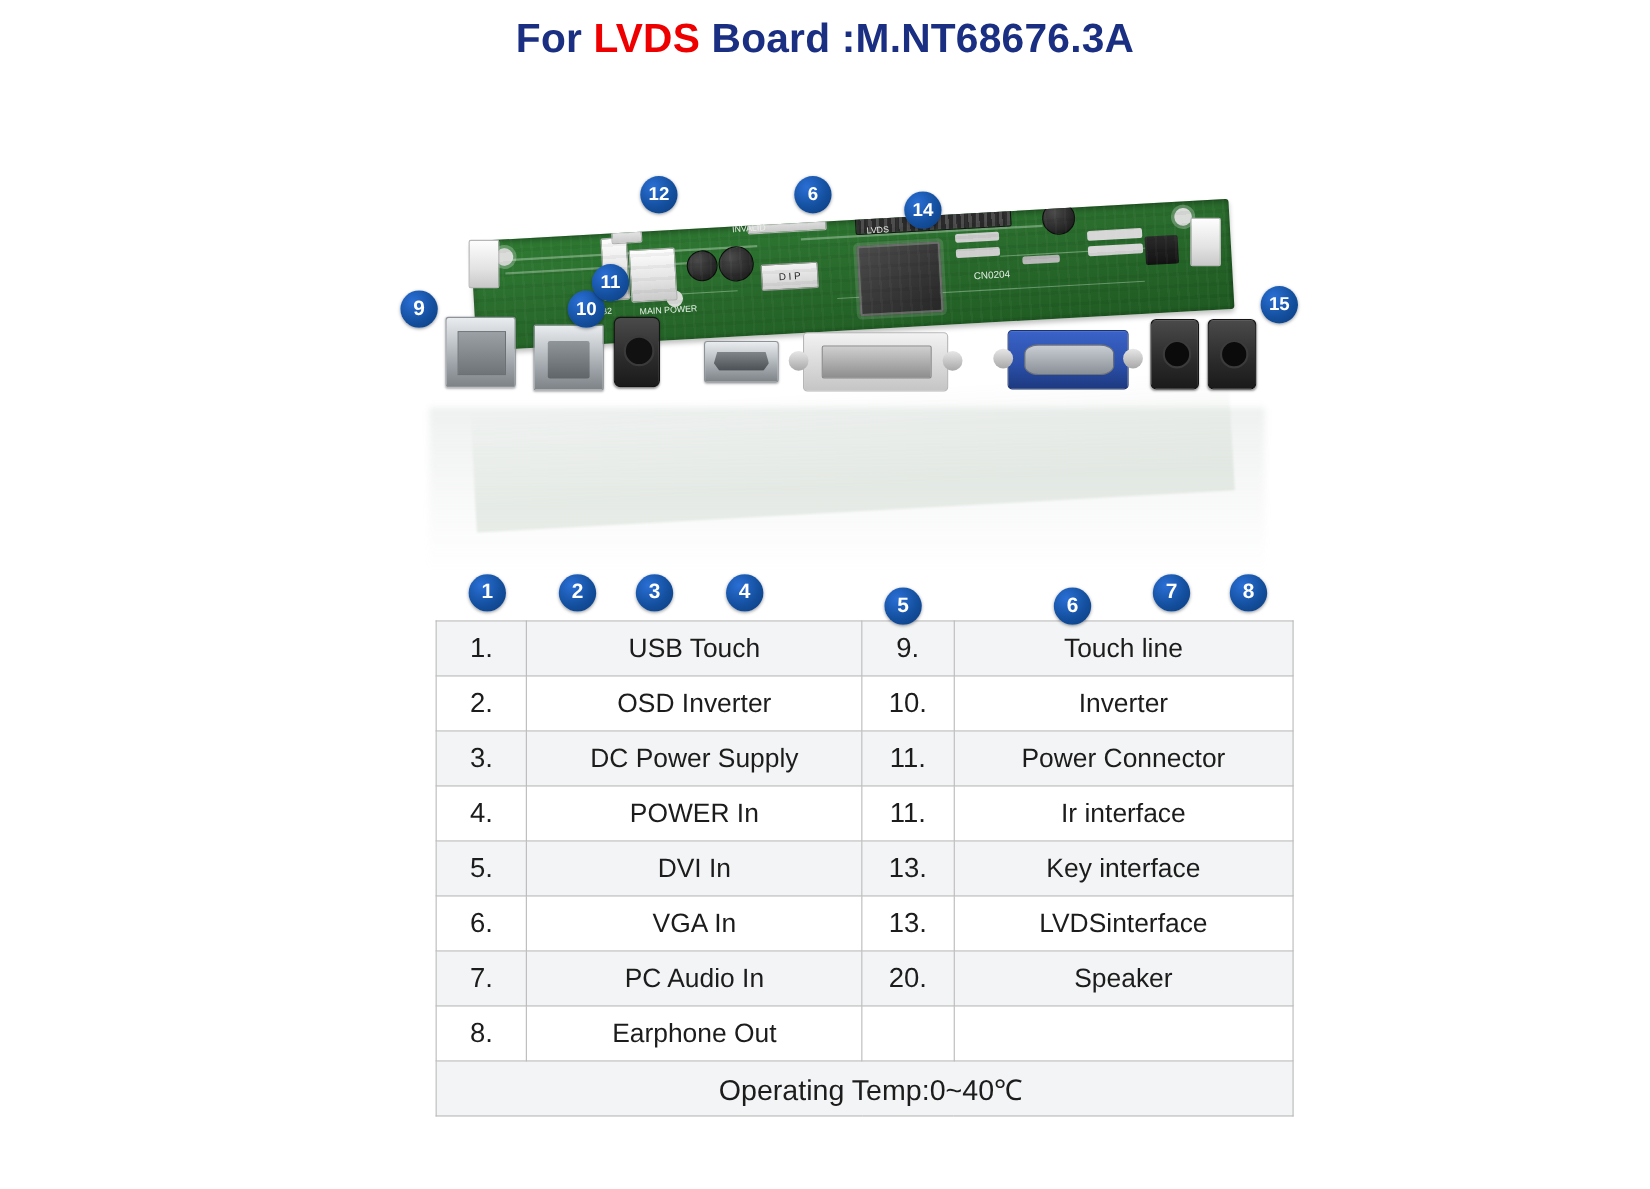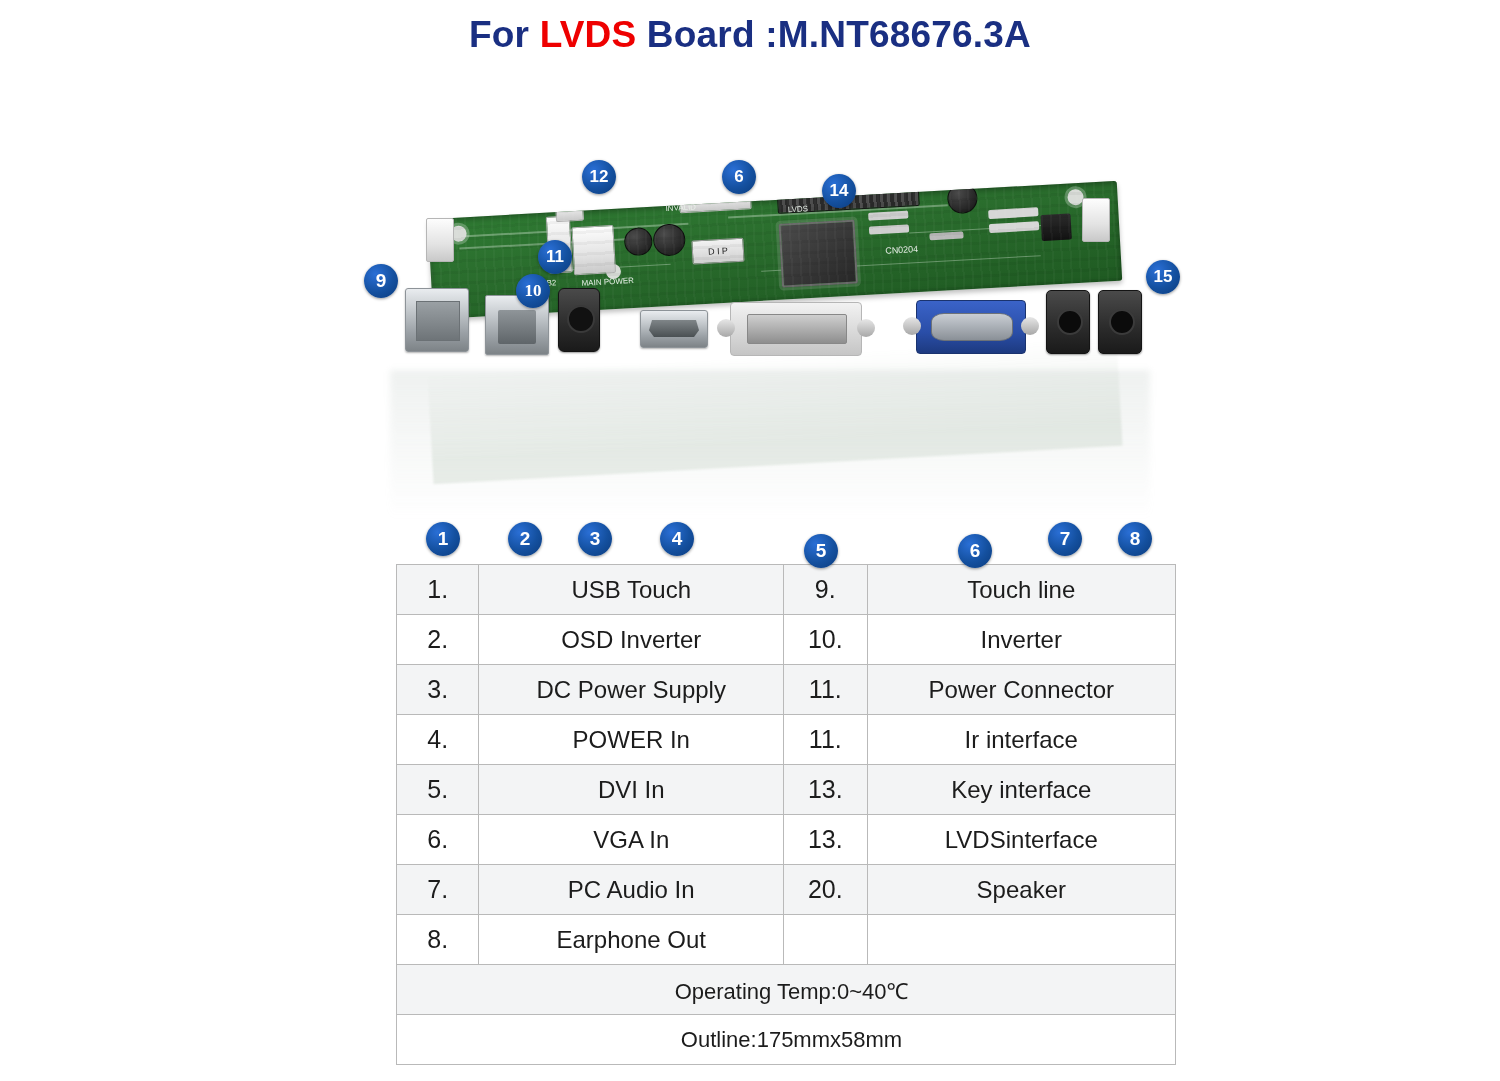--- a/index.html
+++ b/index.html
@@ -166,21 +166,21 @@
     font-size: 25px;
   }
   #legend td.lbl {
     width: 312px;
   }
   #legend tr.alt td {
     background: #ffffff;
   }
   #legend td.full {
     width: auto;
-    font-size: 22px;
+    font-size: 26px;
     background: #f3f4f5;
     padding-left: 15px;
   }
   #legend tr.last td {
     background: #ffffff;
   }
   .empty {
     background: #ffffff !important;
   }
 </style>
@@ -285,21 +285,21 @@
 
   <div class="badge" style="left:96px;  top:382px;"><span>1</span></div>
   <div class="badge" style="left:178px; top:382px;"><span>2</span></div>
   <div class="badge" style="left:248px; top:382px;"><span>3</span></div>
   <div class="badge" style="left:330px; top:382px;"><span>4</span></div>
   <div class="badge" style="left:474px; top:394px;"><span>5</span></div>
   <div class="badge" style="left:628px; top:394px;"><span>6</span></div>
   <div class="badge" style="left:718px; top:382px;"><span>7</span></div>
   <div class="badge" style="left:788px; top:382px;"><span>8</span></div>
   <div class="badge" style="left:34px;  top:124px;"><span>9</span></div>
-  <div class="badge small" style="left:186px; top:134px;font-family:Liberation Serif, serif;"><span>10</span></div>
+  <div class="badge small" style="left:186px; top:124px;"><span>10</span></div>
   <div class="badge small" style="left:208px; top:100px;"><span>11</span></div>
   <div class="badge small" style="left:252px; top:20px;"><span>12</span></div>
   <div class="badge small" style="left:392px; top:20px;"><span>6</span></div>
   <div class="badge small" style="left:492px; top:34px;"><span>14</span></div>
   <div class="badge small" style="left:816px; top:120px;"><span>15</span></div>
 </div>
 
 <table id="legend">
   <tbody>
     <tr>
@@ -346,17 +346,14 @@
     </tr>
     <tr class="alt">
       <td class="num">8.</td>
       <td class="lbl">Earphone Out</td>
       <td class="num empty"></td>
       <td class="lbl empty"></td>
     </tr>
     <tr>
       <td class="full" colspan="4">Operating Temp:0~40℃</td>
     </tr>
-    <tr class="last">
-      <td class="full" colspan="4" style="background:#ffffff;">Outline:175mmx58mm</td>
-    </tr>
   </tbody>
 </table>
 
 </body></html>

